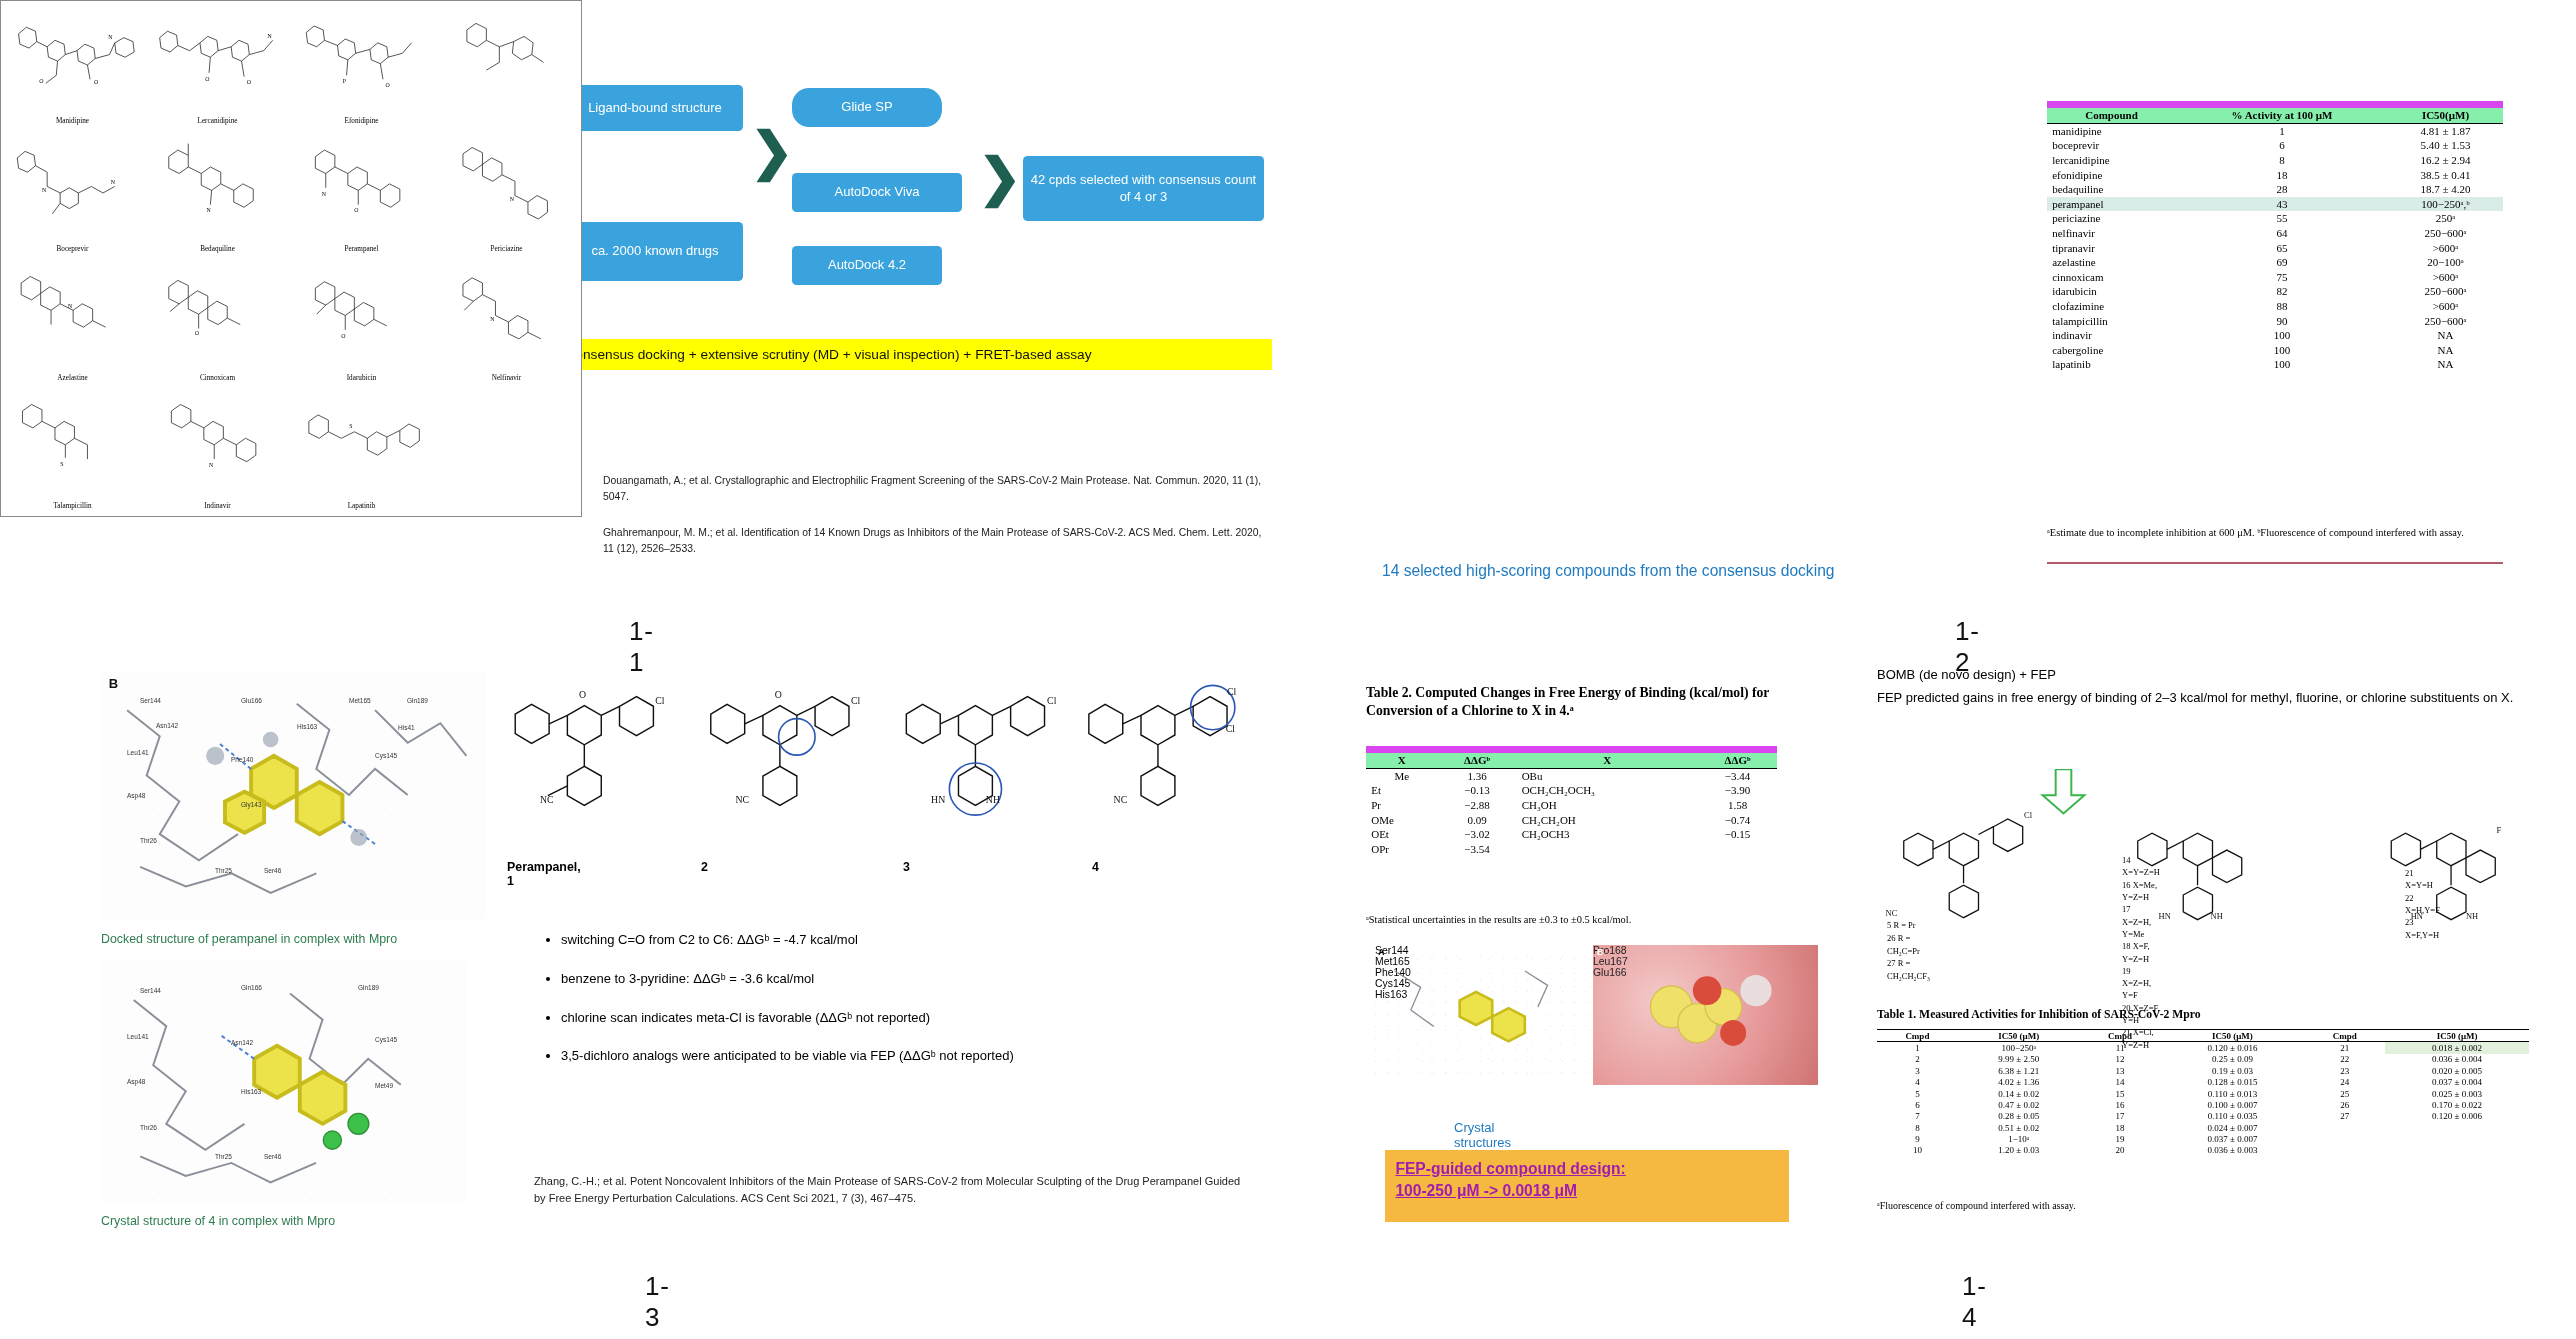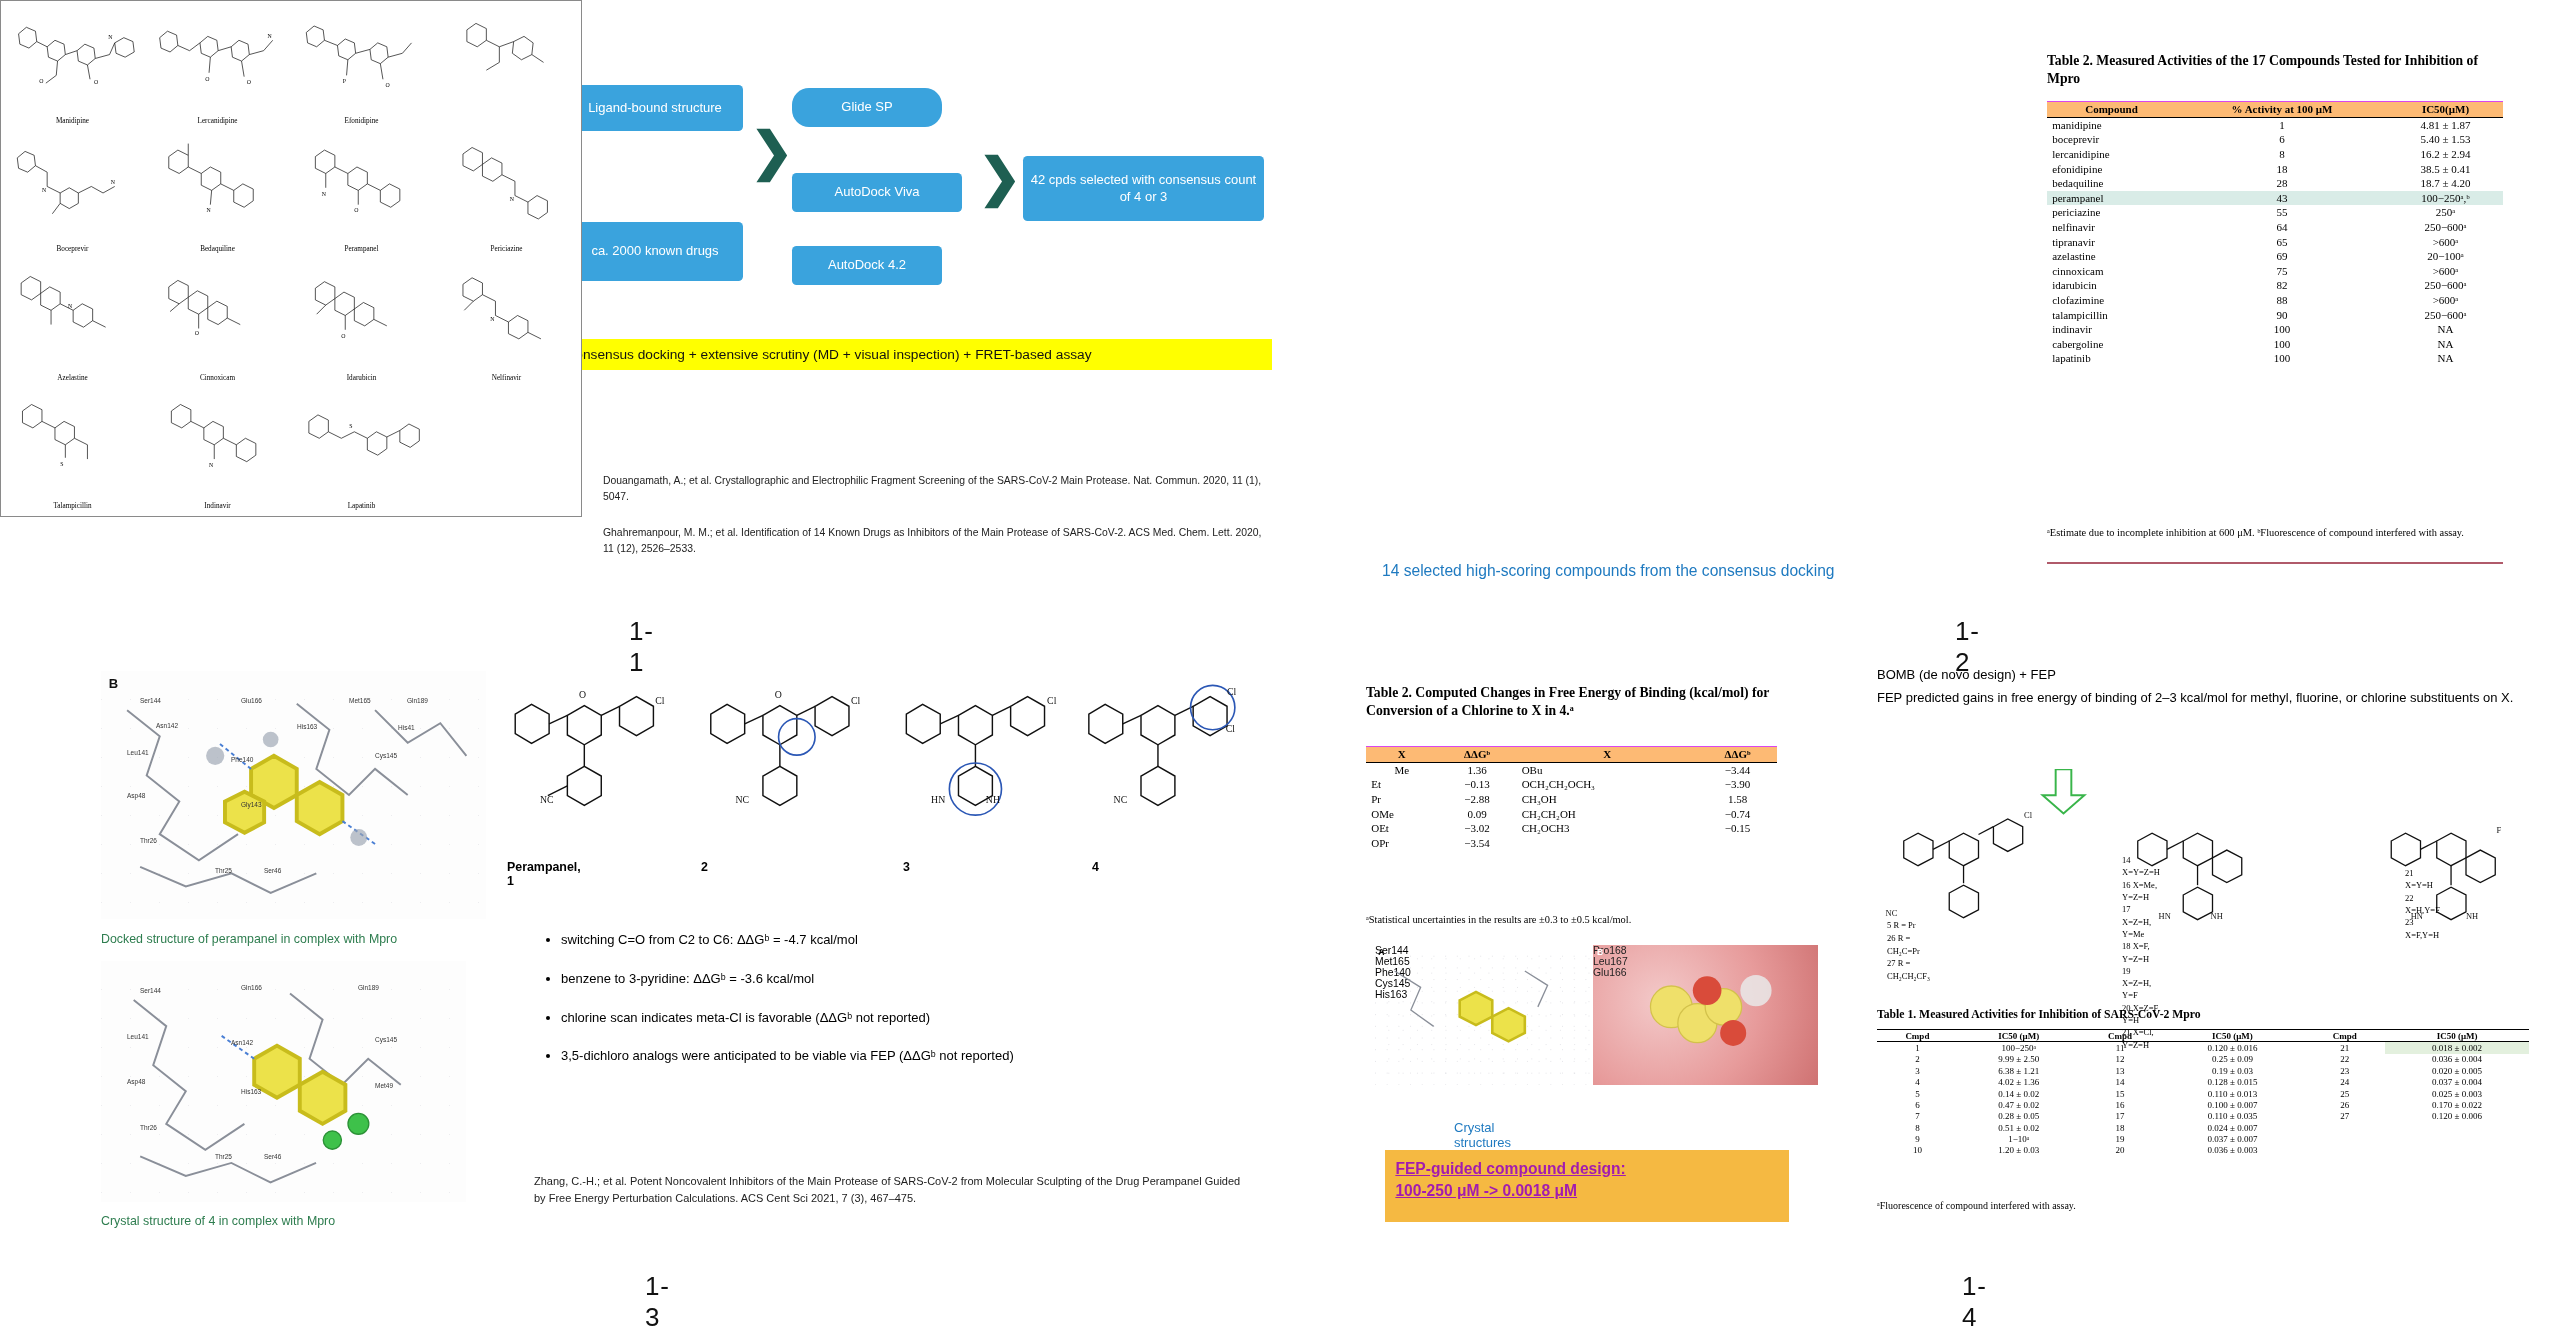--- a/index.html
+++ b/index.html
@@ -72,21 +72,21 @@
 
   
   #p12-grid{left:1382px;top:38px;width:580px;height:515px;border:0.7px solid #8a8a8a;background:#fff;}
   .cg-cell{position:absolute;box-sizing:border-box;}
   .cg-name{position:absolute;bottom:2.6px;left:0;width:100%;text-align:center;font-size:7.2px;font-family:"Liberation Serif",serif;}
   .struct{position:absolute;left:0;top:0;width:100%;height:100%;}
 
   
   .tbl-title{font-family:"Liberation Serif",serif;font-weight:bold;font-size:13.7px;line-height:1.3;}
   table.sci{border-collapse:collapse;font-family:"Liberation Serif",serif;}
-  table.sci th{background:#fdba74;font-weight:bold;border-top:1px solid #d946ef;border-bottom:0.7px solid #000;}
+  table.sci th{background:#86efac;font-weight:bold;border-top:7px solid #d946ef;border-bottom:0.7px solid #000;}
   table.sci td,table.sci th{padding:1.3px 5.2px;font-size:11px;text-align:center;white-space:nowrap;}
   .foot{font-family:"Liberation Serif",serif;font-size:10.4px;line-height:1.35;}
 
   
   .dock{position:absolute;background:#fdfdfd;overflow:hidden;}
   .dock .bgnet{position:absolute;inset:0;
     background-image:
       linear-gradient(45deg,rgba(120,120,140,.18) 0.7px,transparent 0.7px),
       linear-gradient(-45deg,rgba(120,120,140,.18) 0.7px,transparent 0.7px),
       linear-gradient(12deg,rgba(120,120,140,.12) 0.7px,transparent 0.7px);
@@ -440,23 +440,20 @@
           <g stroke="#111" fill="none" stroke-width="0"></g>
         </svg>
       <div class="cg-name"></div>
     </div>
   </div>
 
   <div class="abs cap-blue" style="left:1382px;top:562px;width:613px;">
     <span>14 selected high-scoring compounds from the consensus docking</span>
   </div>
 
-  <div class="abs tbl-title" style="left:2047px;top:52px;width:456px;">
-    <span>Table 2. Measured Activities of the 17 Compounds Tested for Inhibition of Mpro</span>
-  </div>
   <div class="abs" style="left:2047px;top:101px;width:469px;">
     <table class="sci" style="width:456px;">
       <thead>
           <tr>
         <th>Compound</th>
         <th>% Activity at 100 μM</th>
         <th>IC50(μM)</th>
       </tr>
         </thead>
       <tbody id="t12-body">

